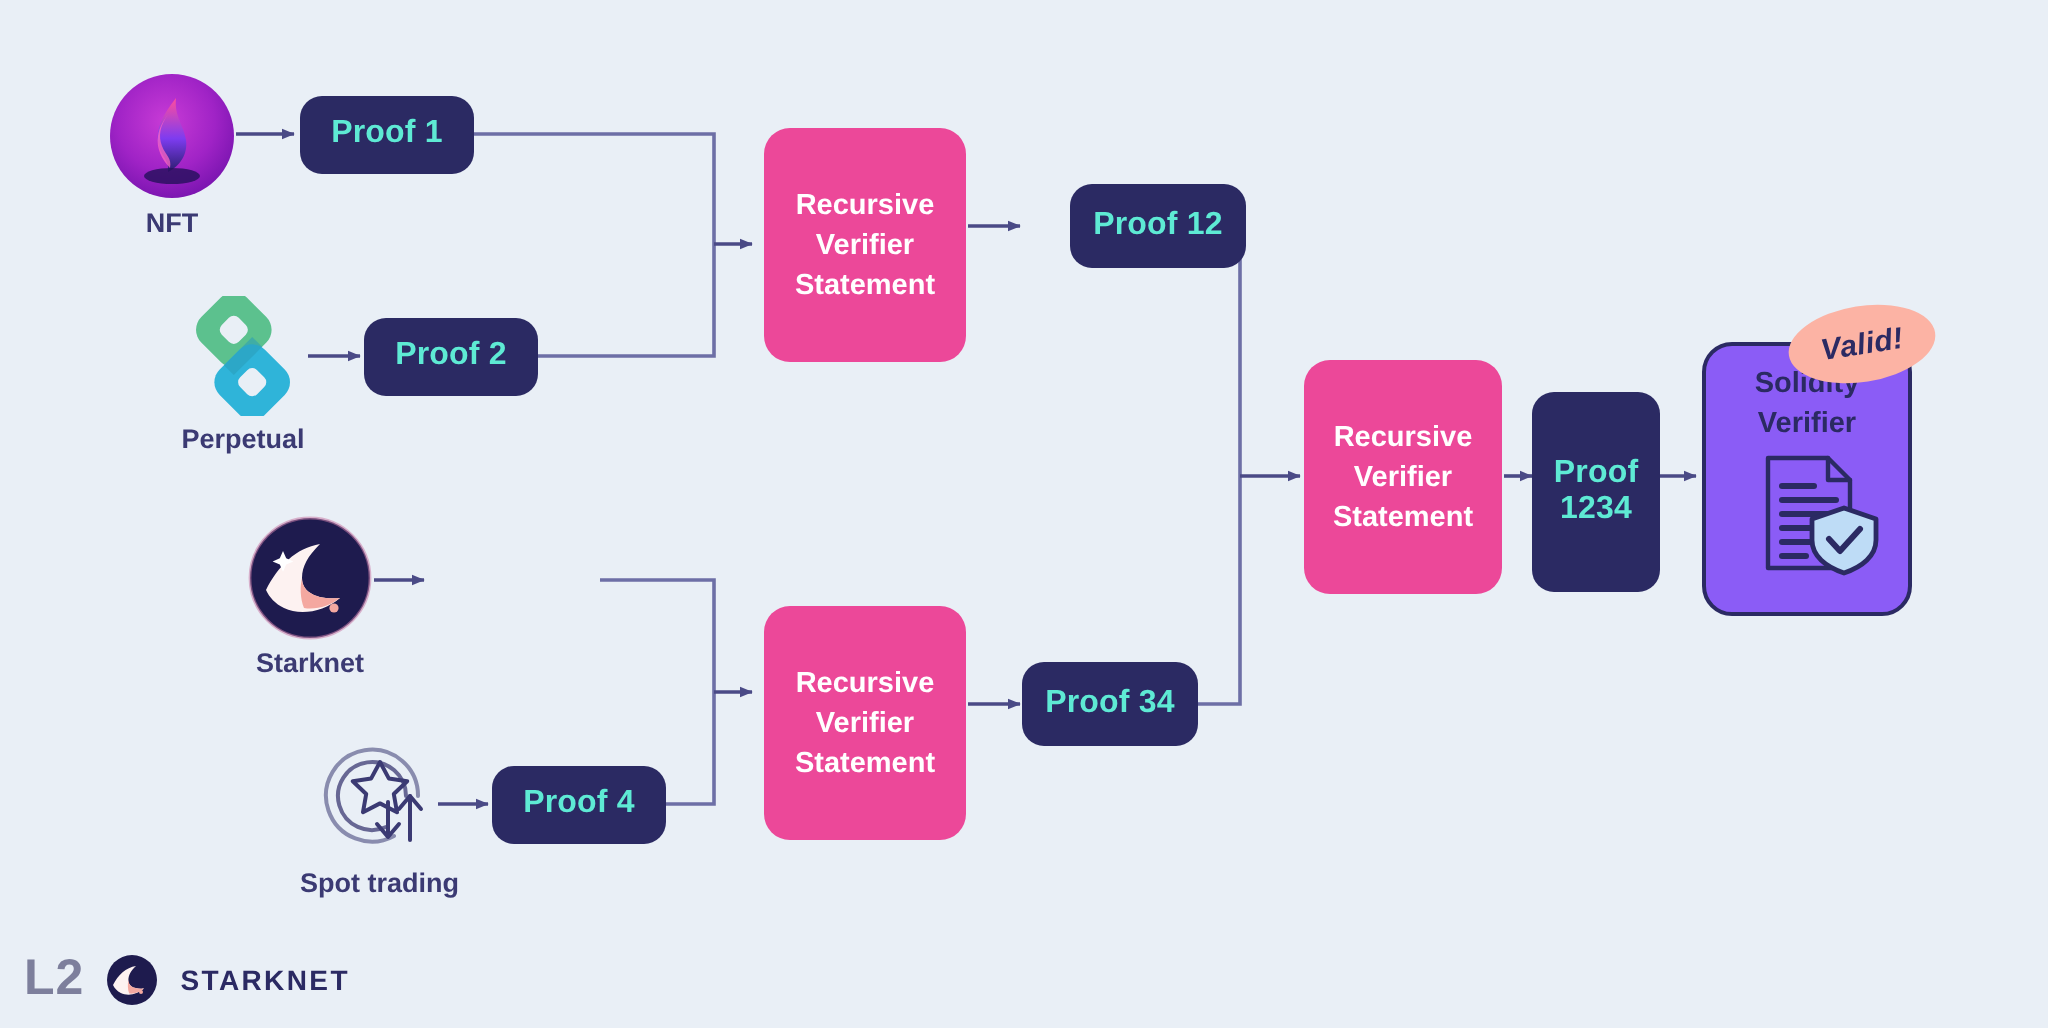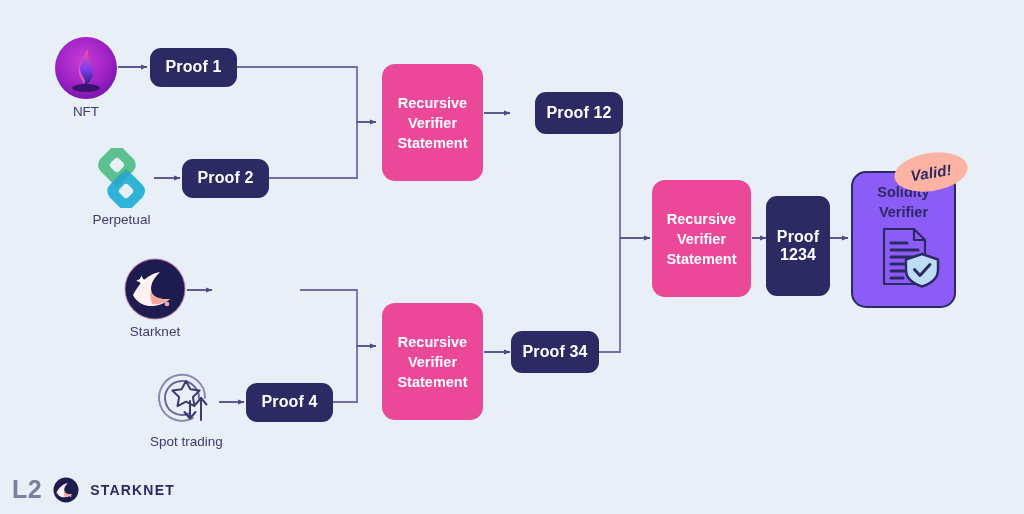--- a/index.html
+++ b/index.html
@@ -31,21 +31,21 @@
     box-sizing: border-box;
     display: flex;
     align-items: center;
     justify-content: center;
     text-align: center;
   }
 
   
   .proof {
     background: #2b2a63;
-    color: #ffffff;
+    color: #5eead4;
     border-radius: 11px;
     font-size: 16px;
     font-weight: 700;
     letter-spacing: .1px;
     line-height: 1.15;
   }
 
   
   .rvs {
     background: #ec4899;
@@ -102,21 +102,21 @@
   .source {
     position: absolute;
     display: flex;
     flex-direction: column;
     align-items: center;
   }
   .source-label {
     margin-top: 4px;
     color: #3b3a73;
     font-size: 13.5px;
-    font-weight: 400;
+    font-weight: 700;
     white-space: nowrap;
   }
   .icon-wrap { line-height: 0; }
 
   
   .footer {
     position: absolute;
     left: 12px;
     bottom: 10px;
     display: flex;

